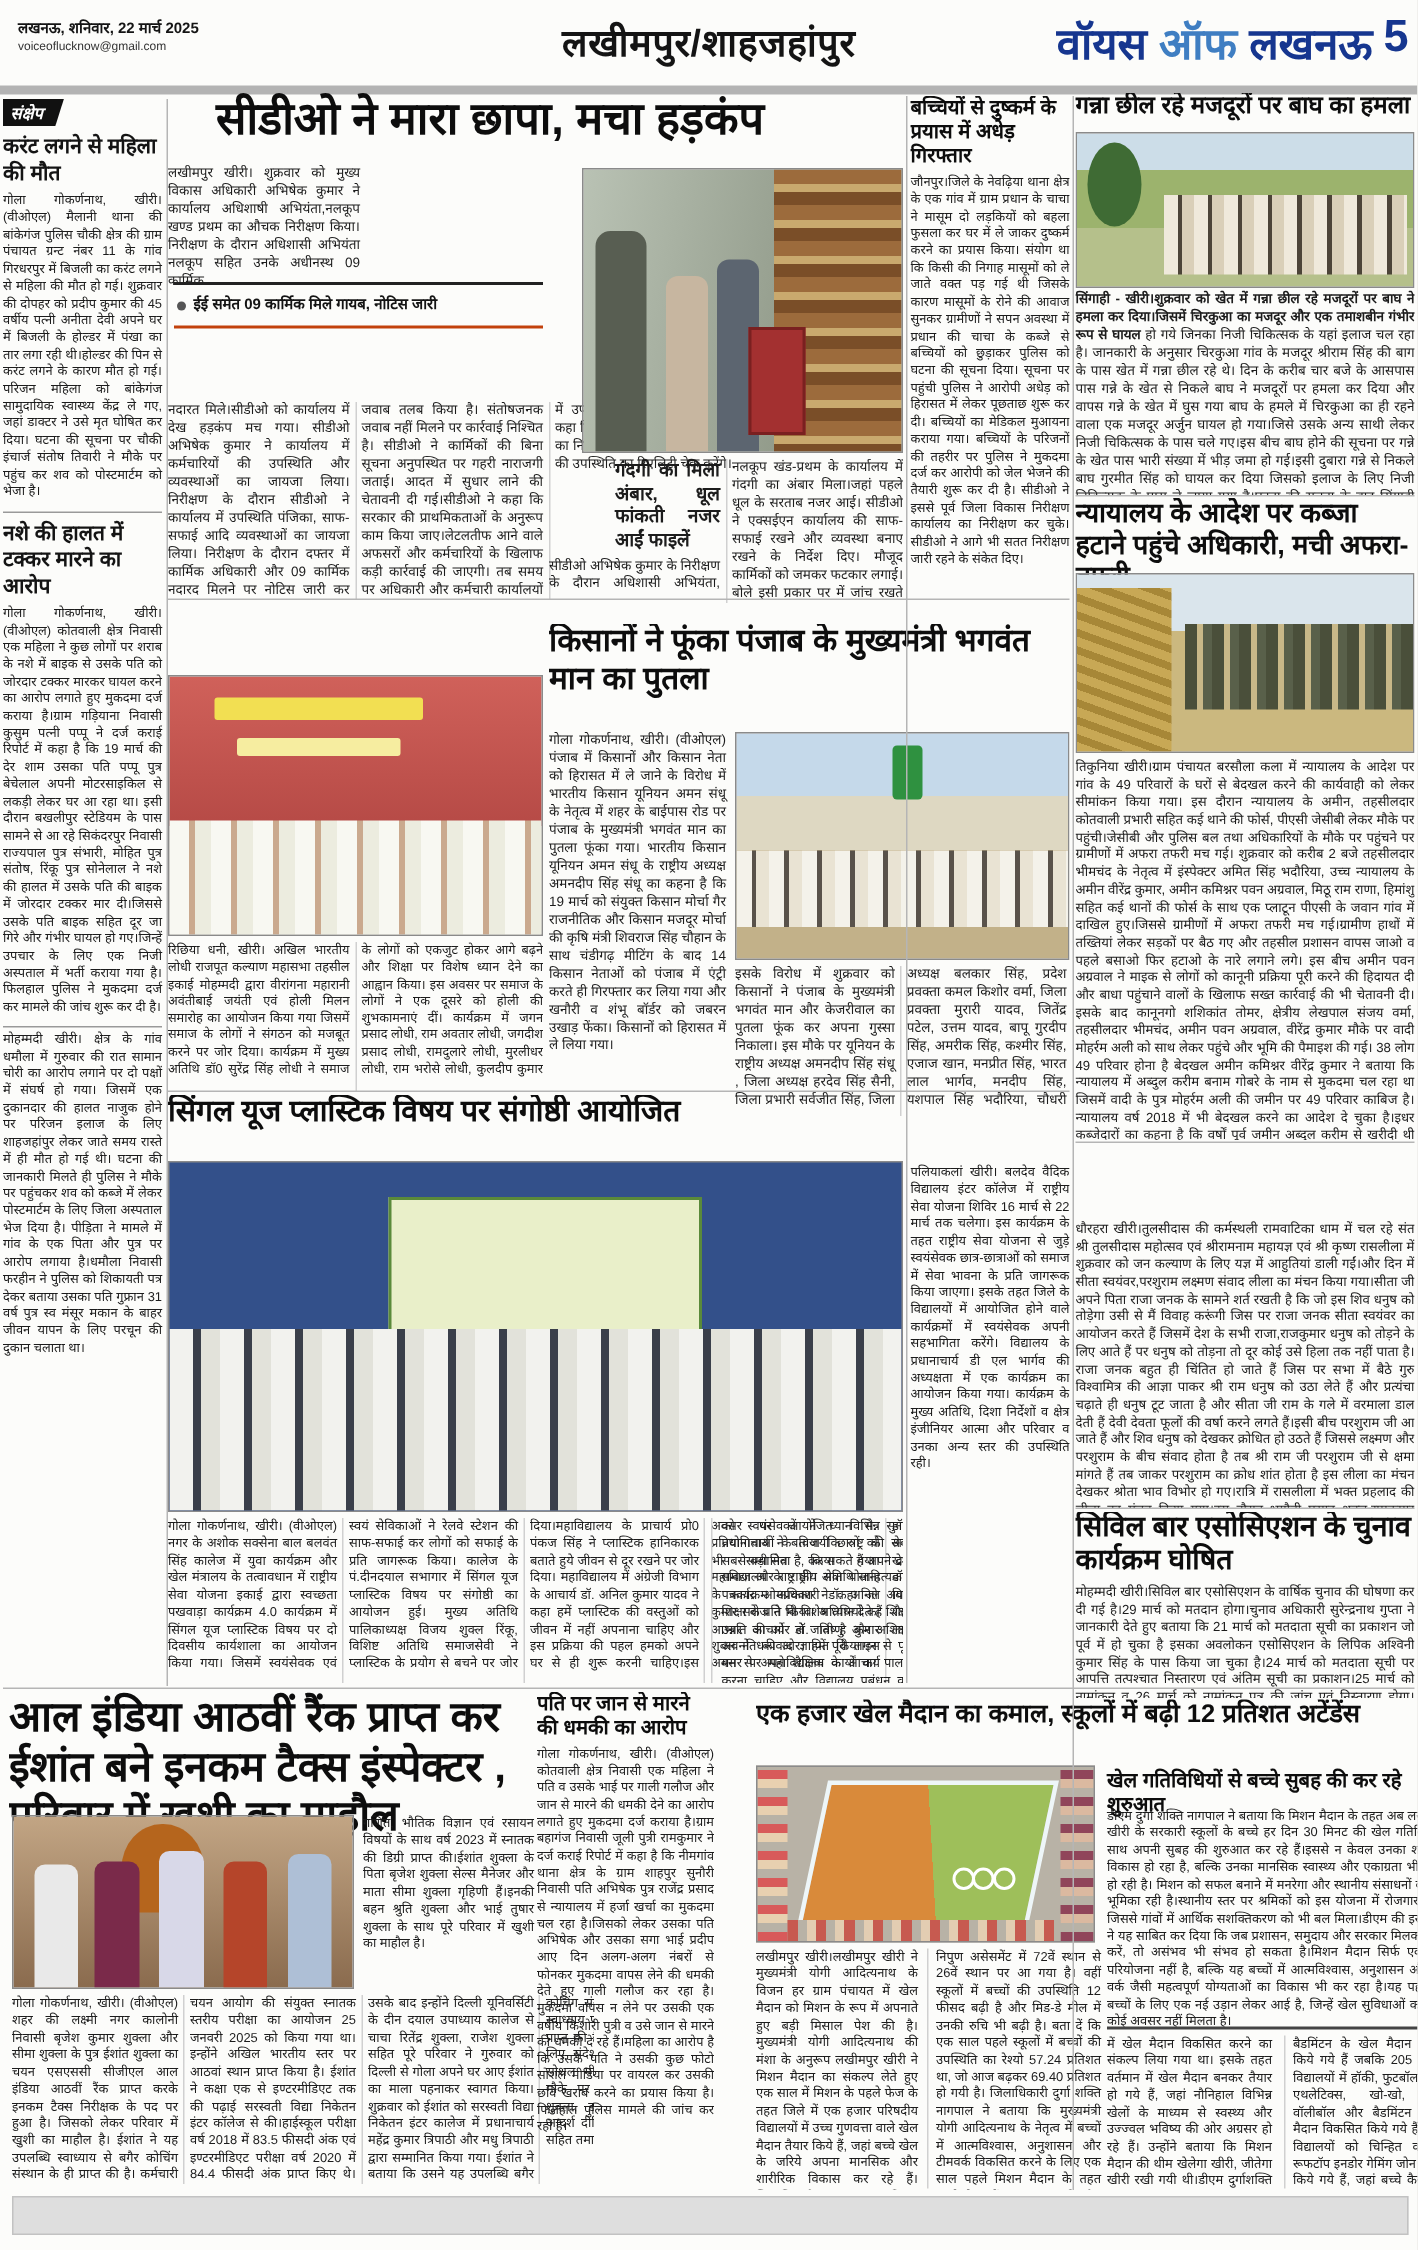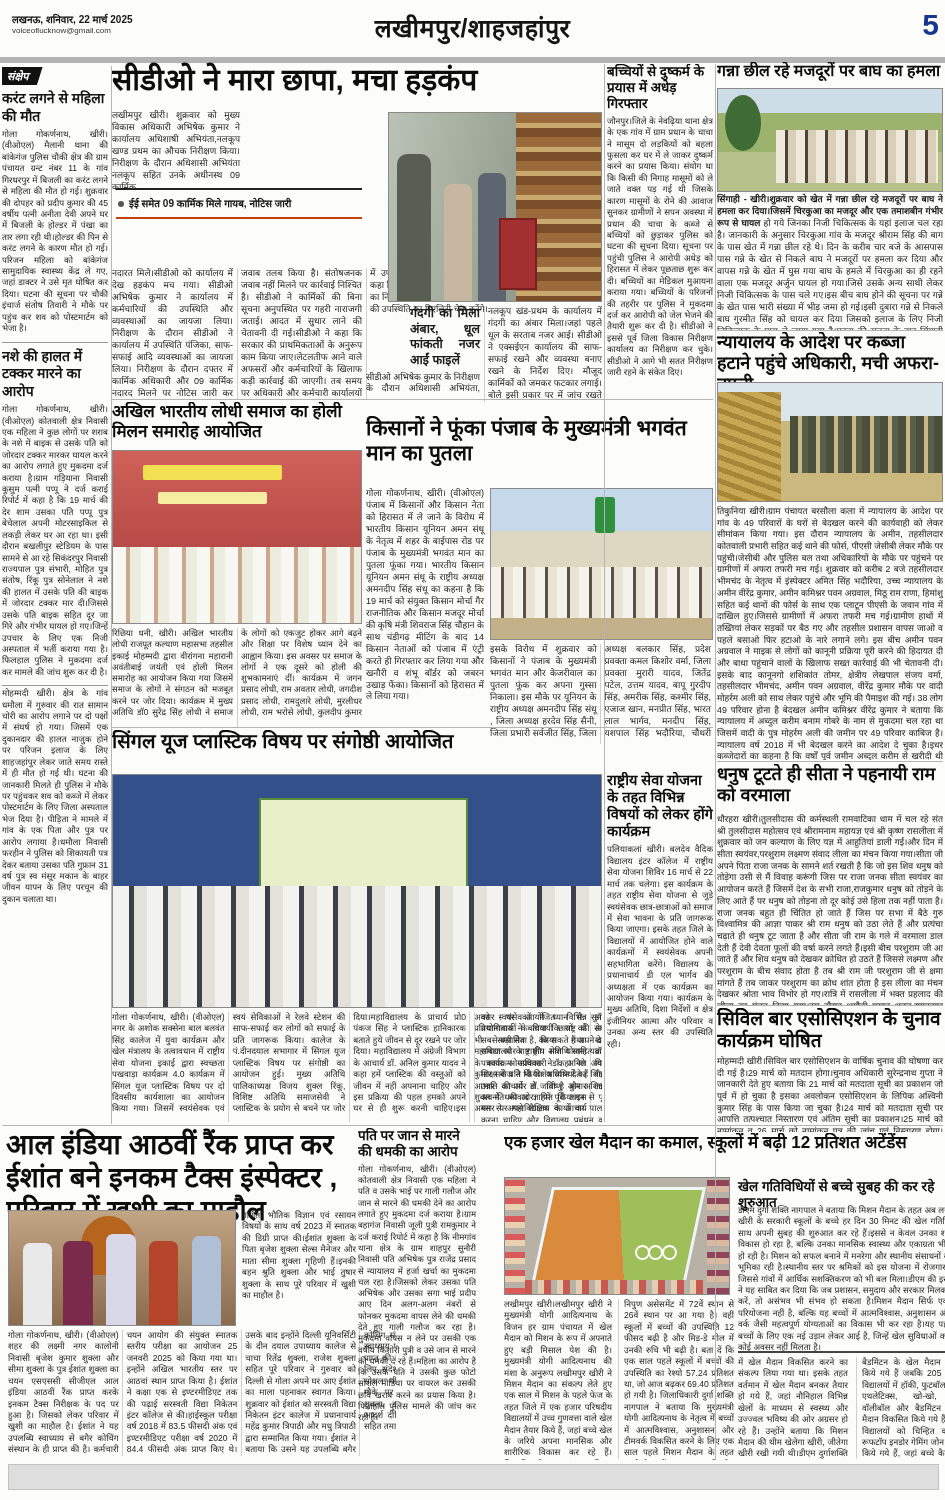--- a/index.html
+++ b/index.html
@@ -76,40 +76,45 @@
       background:linear-gradient(75deg,#d98a3a 0 52%,#9ebf5a 52%);border:3px solid #eef6f8;}
   .ph-volley .rg1,.ph-volley .rg2,.ph-volley .rg3{width:11px;height:11px;border:2px solid #fff;border-radius:50%;}
   .ph-volley .rg1{left:58%;top:58%;} .ph-volley .rg2{left:64%;top:58%;} .ph-volley .rg3{left:70%;top:58%;}
   .ph-volley .kidsL{left:0;top:0;width:9%;height:100%;
       background:repeating-linear-gradient(0deg,#d85a5a 0 6px,#b8b2a6 6px 12px,#e8d0b0 12px 18px);}
   .ph-volley .kidsR{right:0;top:0;width:10%;height:100%;
       background:repeating-linear-gradient(0deg,#90455a 0 6px,#b8b2a6 6px 12px,#dbb9a0 12px 18px);}
   .ph-volley .kidsB{left:9%;bottom:0;width:81%;height:12%;
       background:repeating-linear-gradient(90deg,#c75a50 0 7px,#b8b2a6 7px 13px,#e3cdb2 13px 19px);}
   
-  .cdo-hl{font-size:30px;}
+  .cdo-hl{font-size:30px;margin-left:32px;}
   .bullets{border-top:2px solid #222;border-bottom:2px solid #c2410c;padding:4px 0 4px 2px;}
   .bullets div{font-size:10px;font-weight:bold;line-height:1.3;margin:3px 0;padding-left:11px;position:relative;}
   .bullets div:before{content:"";position:absolute;left:0;top:4px;width:6px;height:6px;border-radius:50%;background:#555;}
   .subhead{font-size:12.5px;font-weight:800;line-height:1.25;margin-bottom:3px;padding-left:44px;}
   
   .h-mid{font-size:28px;} .h-right{font-size:18px;}
   .bottom-strip{position:absolute;left:8px;top:1464px;width:929px;height:24px;background:#dedede;border:1px solid #c2c2c2;}
 </style>
 </head>
 <body>
 
 <div class="page">
 
   <div class="masthead">
     <div class="date-block">
       <div class="date-line">लखनऊ, शनिवार, 22 मार्च 2025</div>
       <div class="email">voiceoflucknow@gmail.com</div>
     </div>
     <div class="section-title">लखीमपुर/शाहजहांपुर</div>
+    <div class="paper-name">
+      <span class="w1">वॉयस</span>
+      <span class="w2">ऑफ</span>
+      <span class="w3">लखनऊ</span>
+    </div>
     <div class="page-num">5</div>
   </div>
   <div class="gray-band"></div>
 
   <div class="blk briefs">
     <span class="brief-tag">संक्षेप</span>
     <div class="brief-hl">करंट लगने से महिला की मौत</div>
     <div class="body-txt">गोला गोकर्णनाथ, खीरी। (वीओएल) मैलानी थाना की बांकेगंज पुलिस चौकी क्षेत्र की ग्राम पंचायत ग्रन्ट नंबर 11 के गांव गिरधरपुर में बिजली का करंट लगने से महिला की मौत हो गई। शुक्रवार की दोपहर को प्रदीप कुमार की 45 वर्षीय पत्नी अनीता देवी अपने घर में बिजली के होल्डर में पंखा का तार लगा रही थी।होल्डर की पिन से करंट लगने के कारण मौत हो गई। परिजन महिला को बांकेगंज सामुदायिक स्वास्थ्य केंद्र ले गए, जहां डाक्टर ने उसे मृत घोषित कर दिया। घटना की सूचना पर चौकी इंचार्ज संतोष तिवारी ने मौके पर पहुंच कर शव को पोस्टमार्टम को भेजा है।</div>
     <div class="brief-sep"></div>
     <div class="brief-hl">नशे की हालत में टक्कर मारने का आरोप</div>
@@ -160,21 +165,20 @@
   <div class="blk" style="left:717px;top:332px;width:226px;height:428px;">
     <div class="hl h-right">न्यायालय के आदेश पर कब्जा हटाने पहुंचे अधिकारी, मची अफरा-तफरी</div>
     <div class="photo ph-court" style="left:0;top:50px;width:224px;height:118px;">
       <b class="stack"></b>
       <b class="crowd"></b>
     </div>
     <div class="body-txt" style="position:absolute;left:0;top:174px;width:226px;height:252px;font-size:8.8px;">तिकुनिया खीरी।ग्राम पंचायत बरसौला कला में न्यायालय के आदेश पर गांव के 49 परिवारों के घरों से बेदखल करने की कार्यवाही को लेकर सीमांकन किया गया। इस दौरान न्यायालय के अमीन, तहसीलदार कोतवाली प्रभारी सहित कई थाने की फोर्स, पीएसी जेसीबी लेकर मौके पर पहुंची।जेसीबी और पुलिस बल तथा अधिकारियों के मौके पर पहुंचने पर ग्रामीणों में अफरा तफरी मच गई। शुक्रवार को करीब 2 बजे तहसीलदार भीमचंद के नेतृत्व में इंस्पेक्टर अमित सिंह भदौरिया, उच्च न्यायालय के अमीन वीरेंद्र कुमार, अमीन कमिश्नर पवन अग्रवाल, मिठू राम राणा, हिमांशु सहित कई थानों की फोर्स के साथ एक प्लाटून पीएसी के जवान गांव में दाखिल हुए।जिससे ग्रामीणों में अफरा तफरी मच गई।ग्रामीण हाथों में तख्तियां लेकर सड़कों पर बैठ गए और तहसील प्रशासन वापस जाओ व पहले बसाओ फिर हटाओ के नारे लगाने लगे। इस बीच अमीन पवन अग्रवाल ने माइक से लोगों को कानूनी प्रक्रिया पूरी करने की हिदायत दी और बाधा पहुंचाने वालों के खिलाफ सख्त कार्रवाई की भी चेतावनी दी। इसके बाद कानूनगो शशिकांत तोमर, क्षेत्रीय लेखपाल संजय वर्मा, तहसीलदार भीमचंद, अमीन पवन अग्रवाल, वीरेंद्र कुमार मौके पर वादी मोहर्रम अली को साथ लेकर पहुंचे और भूमि की पैमाइश की गई। 38 लोग 49 परिवार होना है बेदखल अमीन कमिश्नर वीरेंद्र कुमार ने बताया कि न्यायालय में अब्दुल करीम बनाम गोबरे के नाम से मुकदमा चल रहा था जिसमें वादी के पुत्र मोहर्रम अली की जमीन पर 49 परिवार काबिज है। न्यायालय वर्ष 2018 में भी बेदखल करने का आदेश दे चुका है।इधर कब्जेदारों का कहना है कि वर्षों पूर्व जमीन अब्दुल करीम से खरीदी थी गांव में हुए अग्निकांड में कागज जलकर राख हो गए कुछ लोगों ने बैनामा भी टीम को दिखाया है।</div>
   </div>
 
   <div class="blk" style="left:112px;top:402px;width:250px;height:326px;">
-    <div class="hl" style="font-size:17px;">अखिल भारतीय लोधी समाज का होली मिलन समारोह आयोजित</div>
     <div class="photo ph-stage" style="left:0;top:48px;width:248px;height:172px;">
       <b class="t1"></b>
       <b class="t2"></b>
       <b class="row"></b>
     </div>
     <div class="body-txt cols2" style="position:absolute;left:0;top:226px;width:250px;height:100px;font-size:8.5px;">रिछिया धनी, खीरी। अखिल भारतीय लोधी राजपूत कल्याण महासभा तहसील इकाई मोहम्मदी द्वारा वीरांगना महारानी अवंतीबाई जयंती एवं होली मिलन समारोह का आयोजन किया गया जिसमें समाज के लोगों ने संगठन को मजबूत करने पर जोर दिया। कार्यक्रम में मुख्य अतिथि डॉ0 सुरेंद्र सिंह लोधी ने समाज के लोगों को एकजुट होकर आगे बढ़ने और शिक्षा पर विशेष ध्यान देने का आह्वान किया। इस अवसर पर समाज के लोगों ने एक दूसरे को होली की शुभकामनाएं दीं। कार्यक्रम में जगन प्रसाद लोधी, राम अवतार लोधी, जगदीश प्रसाद लोधी, रामदुलारे लोधी, मुरलीधर लोधी, राम भरोसे लोधी, कुलदीप कुमार लोधी, राम मनोहर लोधी, जगमोहन लोधी, कालीचरण लोधी, बब्बू वर्मा आदि लोग मौजूद रहे।</div>
   </div>
 
   <div class="blk" style="left:366px;top:400px;width:347px;height:330px;margin-top:16px;">
     <div class="hl" style="font-size:21px;">किसानों ने फूंका पंजाब के मुख्यमंत्री भगवंत मान का पुतला</div>
@@ -190,26 +194,24 @@
     <div class="hl" style="font-size:20px;">सिंगल यूज प्लास्टिक विषय पर संगोष्ठी आयोजित</div>
     <div class="photo ph-seminar" style="left:0;top:44px;width:488px;height:232px;">
       <b class="banner"></b>
       <b class="people"></b>
     </div>
     <div class="body-txt cols3" style="position:absolute;left:0;top:282px;width:354px;height:110px;font-size:8.6px;">गोला गोकर्णनाथ, खीरी। (वीओएल) नगर के अशोक सक्सेना बाल बलवंत सिंह कालेज में युवा कार्यक्रम और खेल मंत्रालय के तत्वावधान में राष्ट्रीय सेवा योजना इकाई द्वारा स्वच्छता पखवाड़ा कार्यक्रम 4.0 कार्यक्रम में सिंगल यूज प्लास्टिक विषय पर दो दिवसीय कार्यशाला का आयोजन किया गया। जिसमें स्वयंसेवक एवं स्वयं सेविकाओं ने रेलवे स्टेशन की साफ-सफाई कर लोगों को सफाई के प्रति जागरूक किया। कालेज के पं.दीनदयाल सभागार में सिंगल यूज प्लास्टिक विषय पर संगोष्ठी का आयोजन हुई। मुख्य अतिथि पालिकाध्यक्ष विजय शुक्ल रिंकू, विशिष्ट अतिथि समाजसेवी ने प्लास्टिक के प्रयोग से बचने पर जोर दिया।महाविद्यालय के प्राचार्य प्रो0 पंकज सिंह ने प्लास्टिक हानिकारक बताते हुये जीवन से दूर रखने पर जोर दिया। महाविद्यालय में अंग्रेजी विभाग के आचार्य डॉ. अनिल कुमार यादव ने कहा हमें प्लास्टिक की वस्तुओं को जीवन में नहीं अपनाना चाहिए और इस प्रक्रिया की पहल हमको अपने घर से ही शुरू करनी चाहिए।इस अवसर पर आयोजित विभिन्न प्रतियोगिताओं के विजयी छात्रों को भी सम्मानित किया गया। महाविद्यालय के राष्ट्रीय सेवा योजना के कार्यक्रम अधिकारी डॉ. अनिल कुमार सरोज ने किया। अतिथियों का आभार आचार्य डॉ. विष्णु कुमार शुक्ल ने धन्यवाद ज्ञापित किया।इस अवसर पर महाविद्यालय के आचार्य डॉ. नवनीत कुमार, राकेश कुमार अग्रहरि, डॉ. अशोक कुमार, डॉ.रीमा खबड़ा, डॉ.मंजू शुक्ला, डॉ.योगेश, डॉ.प्रमोद, डॉ. अरूण, आदर्श, डॉ. विकास, अनिल कुमार, देवानंद, शैलेन्द्र, सुनील गुप्ता, अनिल सिंह, लाइब्रेरियन आदि उपस्थित रहे।</div>
     <div class="body-txt" style="position:absolute;left:362px;top:282px;width:126px;height:110px;font-size:8.6px;border-left:1px solid #d0d0d0;padding-left:6px;">को स्वयंसेवकों ने ध्यान से सुना।प्रधानाचार्य ने बताया कि राष्ट्र की सेवा सबसे बड़ी सेवा है, कर सकते हैं अपने देश समाज और राष्ट्र की। अतिथि साहित्यकार पत्रकार ओमप्रकाश ने कहा जो अपने शिक्षा के प्रति भी विशेष ध्यान देते हैं शिक्षा उन्नति की ओर ले जाती है और अशिक्षा अवनति की ओर। हमें पूरी लगन से पूरे मन से अपने शैक्षिक कार्यों का पालन करना चाहिए और विद्यालय प्रबंधन का सहयोग करना चाहिए।तभी हमारी शिक्षा सार्थक होगी। अंत में उपस्थित हुए अतिथियों के प्रति आभार व्यक्त करते हुए कार्यक्रम का समापन हुआ।</div>
   </div>
 
   <div class="blk" style="left:607px;top:772px;width:106px;height:350px;">
-    <div class="hl" style="font-size:14.5px;">राष्ट्रीय सेवा योजना के तहत विभिन्न विषयों को लेकर होंगे कार्यक्रम</div>
     <div class="body-txt" style="font-size:8.6px;margin-top:4px;">पलियाकलां खीरी। बलदेव वैदिक विद्यालय इंटर कॉलेज में राष्ट्रीय सेवा योजना शिविर 16 मार्च से 22 मार्च तक चलेगा। इस कार्यक्रम के तहत राष्ट्रीय सेवा योजना से जुड़े स्वयंसेवक छात्र-छात्राओं को समाज में सेवा भावना के प्रति जागरूक किया जाएगा। इसके तहत जिले के विद्यालयों में आयोजित होने वाले कार्यक्रमों में स्वयंसेवक अपनी सहभागिता करेंगे। विद्यालय के प्रधानाचार्य डी एल भार्गव की अध्यक्षता में एक कार्यक्रम का आयोजन किया गया। कार्यक्रम के मुख्य अतिथि, दिशा निर्देशों व क्षेत्र इंजीनियर आत्मा और परिवार व उनका अन्य स्तर की उपस्थिति रही।</div>
   </div>
 
   <div class="blk" style="left:717px;top:764px;width:226px;height:242px;">
-    <div class="hl h-right">धनुष टूटते ही सीता ने पहनायी राम को वरमाला</div>
     <div class="body-txt" style="position:absolute;left:0;top:50px;width:226px;height:190px;font-size:8.8px;">धौरहरा खीरी।तुलसीदास की कर्मस्थली रामवाटिका धाम में चल रहे संत श्री तुलसीदास महोत्सव एवं श्रीरामनाम महायज्ञ एवं श्री कृष्ण रासलीला में शुक्रवार को जन कल्याण के लिए यज्ञ में आहुतियां डाली गईं।और दिन में सीता स्वयंवर,परशुराम लक्ष्मण संवाद लीला का मंचन किया गया।सीता जी अपने पिता राजा जनक के सामने शर्त रखती है कि जो इस शिव धनुष को तोड़ेगा उसी से मैं विवाह करूंगी जिस पर राजा जनक सीता स्वयंवर का आयोजन करते हैं जिसमें देश के सभी राजा,राजकुमार धनुष को तोड़ने के लिए आते हैं पर धनुष को तोड़ना तो दूर कोई उसे हिला तक नहीं पाता है।राजा जनक बहुत ही चिंतित हो जाते हैं जिस पर सभा में बैठे गुरु विश्वामित्र की आज्ञा पाकर श्री राम धनुष को उठा लेते हैं और प्रत्यंचा चढ़ाते ही धनुष टूट जाता है और सीता जी राम के गले में वरमाला डाल देती हैं देवी देवता फूलों की वर्षा करने लगते हैं।इसी बीच परशुराम जी आ जाते हैं और शिव धनुष को देखकर क्रोधित हो उठते हैं जिससे लक्ष्मण और परशुराम के बीच संवाद होता है तब श्री राम जी परशुराम जी से क्षमा मांगते हैं तब जाकर परशुराम का क्रोध शांत होता है इस लीला का मंचन देखकर श्रोता भाव विभोर हो गए।रात्रि में रासलीला में भक्त प्रहलाद की लीला का मंचन किया गया।इस दौरान भगौती प्रसाद शुक्ल,रामकुमार शर्मा, अचल अवस्थी, योगेंद्र मिश्रा आदि लोग मौजूद रहे।</div>
   </div>
 
   <div class="blk" style="left:717px;top:1008px;width:226px;height:124px;">
     <div class="hl" style="font-size:19px;">सिविल बार एसोसिएशन के चुनाव कार्यक्रम घोषित</div>
     <div class="body-txt" style="margin-top:3px;font-size:8.8px;">मोहम्मदी खीरी।सिविल बार एसोसिएशन के वार्षिक चुनाव की घोषणा कर दी गई है।29 मार्च को मतदान होगा।चुनाव अधिकारी सुरेन्द्रनाथ गुप्ता ने जानकारी देते हुए बताया कि 21 मार्च को मतदाता सूची का प्रकाशन जो पूर्व में हो चुका है इसका अवलोकन एसोसिएशन के लिपिक अश्विनी कुमार सिंह के पास किया जा चुका है।24 मार्च को मतदाता सूची पर आपत्ति तत्पश्चात निस्तारण एवं अंतिम सूची का प्रकाशन।25 मार्च को नामांकन व 26 मार्च को नामांकन पत्र की जांच एवं निस्तारण होगा।जिसके बाद नामांकन पत्र की वापसी होगी।मतदान की आवश्यकता पड़ने पर 29 मार्च को मतदान तत्पश्चात मतगणना और परिणाम की घोषणा की जाएगी। नामांकन, मतदान व मतगणना प्रक्रिया एडीजे कोर्ट परिसर में संपन्न होगी।</div>
   </div>
 
   <div class="blk" style="left:6px;top:1128px;width:390px;height:330px;">
     <div class="hl h-mid">आल इंडिया आठवीं रैंक प्राप्त कर ईशांत बने इनकम टैक्स इंस्पेक्टर , परिवार में खुशी का माहौल</div>

